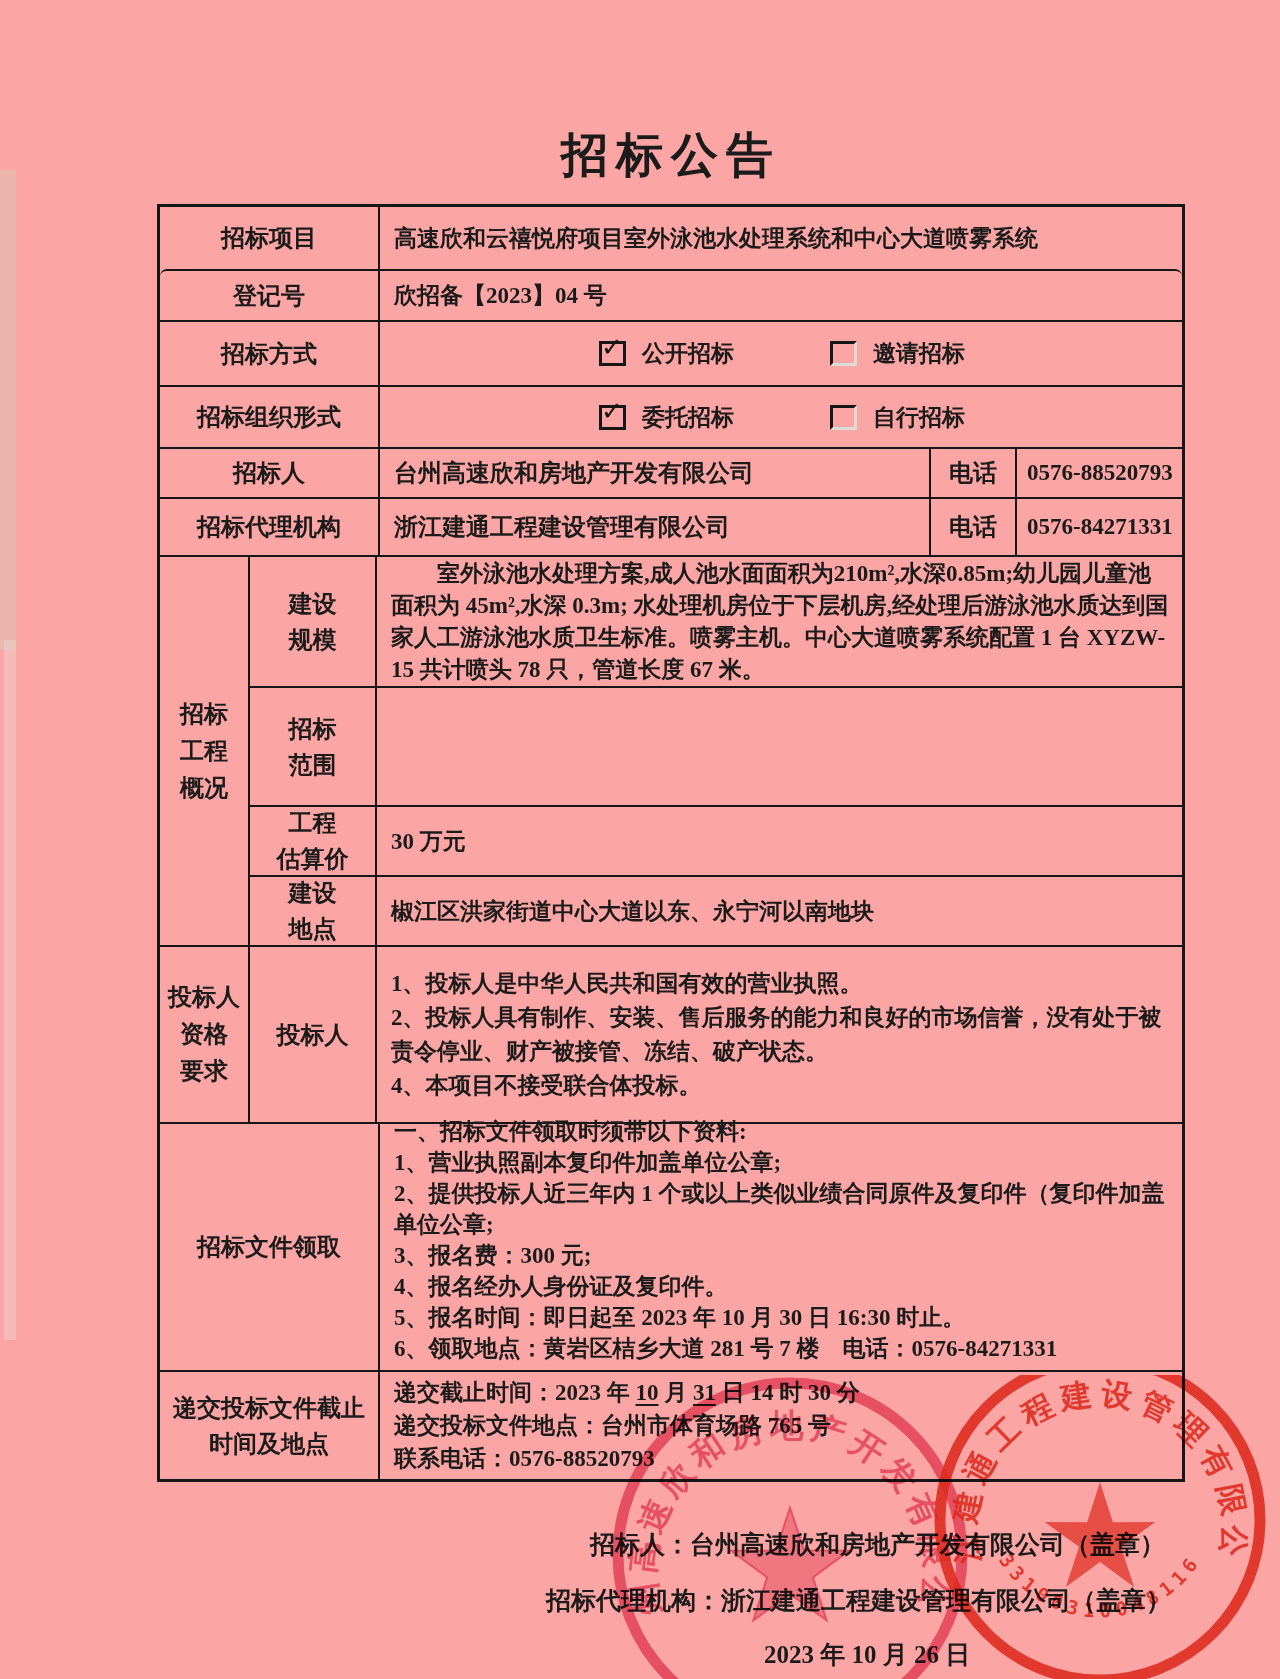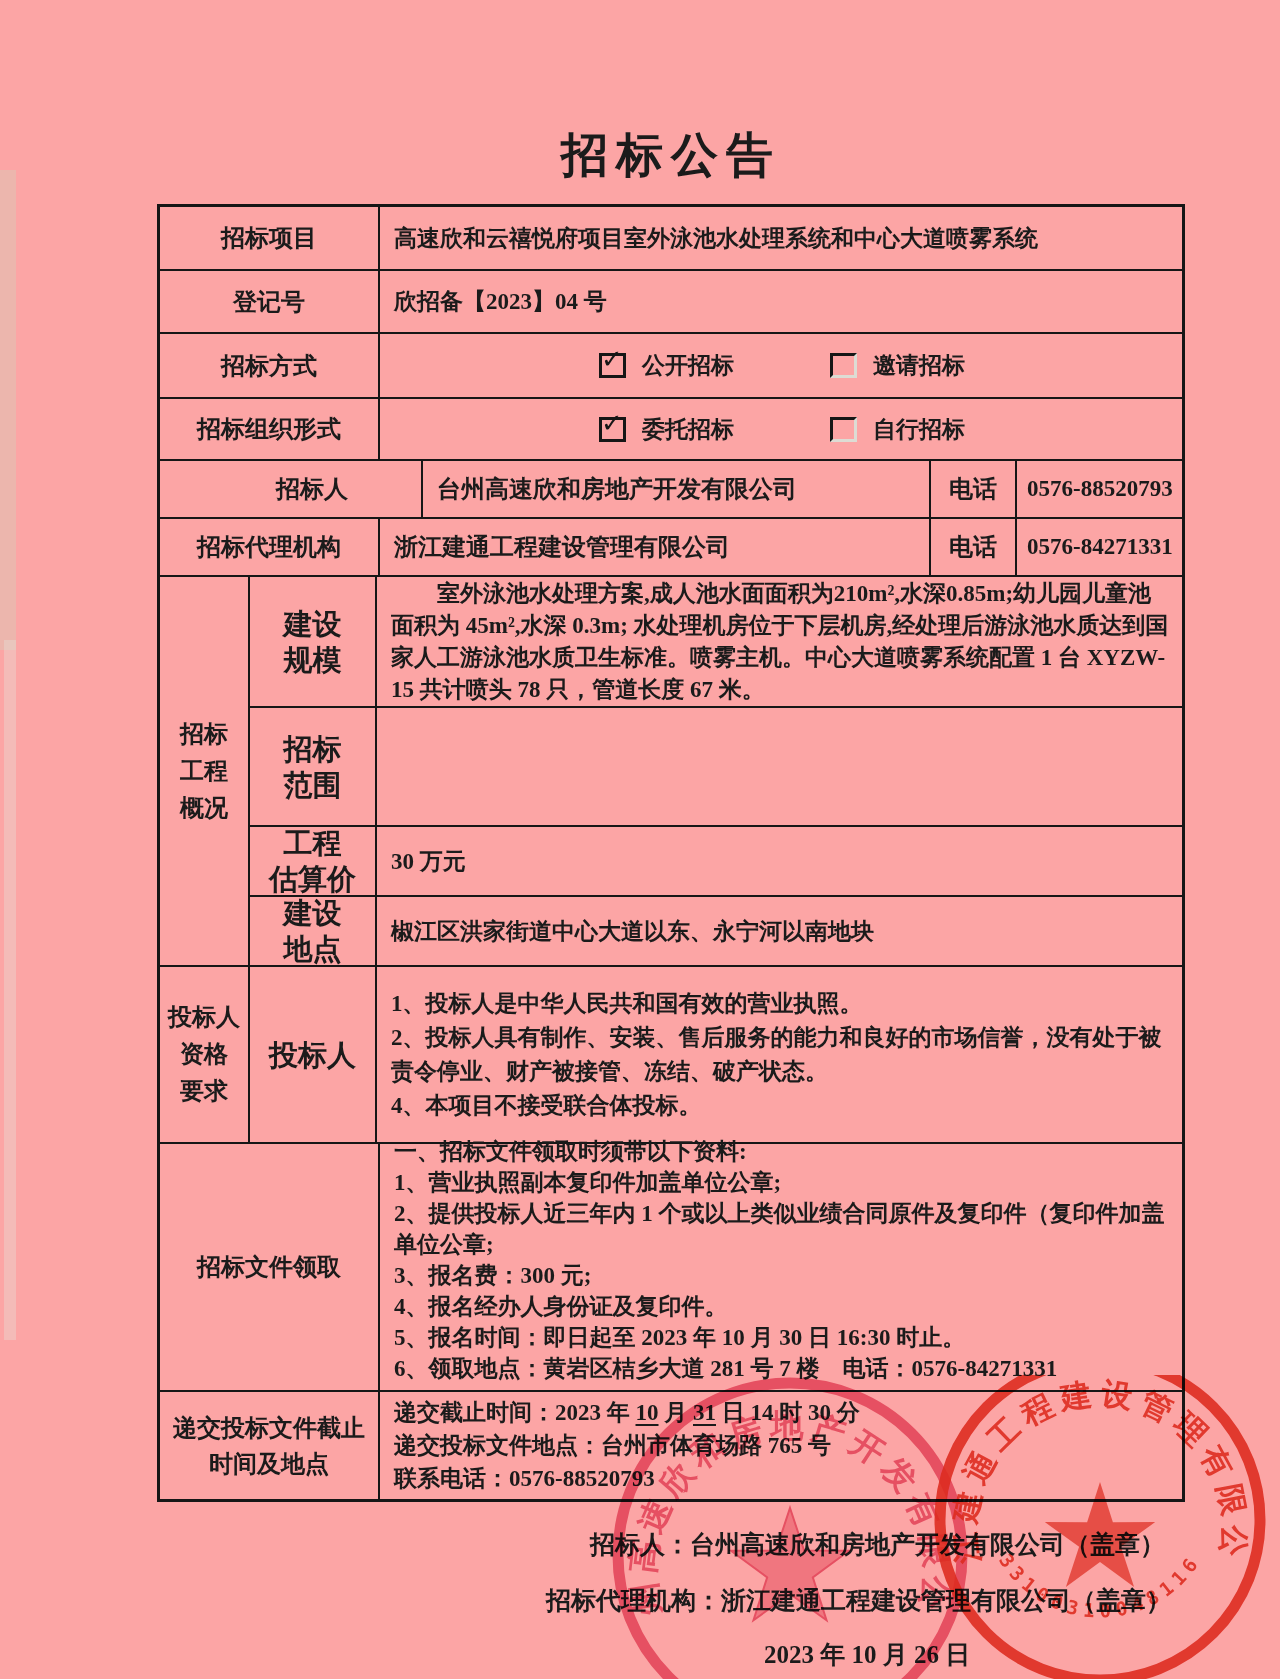--- a/index.html
+++ b/index.html
@@ -13,21 +13,21 @@
   .trow{display:flex;box-sizing:border-box;border-top:2.5px solid #161616;}
   .trow:first-child{border-top:none;}
   .lbl{width:220px;flex:0 0 220px;border-right:2.5px solid #161616;box-sizing:border-box;
        display:flex;align-items:center;justify-content:center;text-align:center;
        font-weight:bold;font-size:24px;white-space:pre-line;line-height:36px;}
   .outer-lbl{width:90px;flex:0 0 90px;border-right:2.5px solid #161616;box-sizing:border-box;
        display:flex;align-items:center;justify-content:center;text-align:center;
        font-weight:bold;font-size:24px;white-space:pre-line;line-height:37px;}
   .inner-lbl{width:127px;flex:0 0 127px;border-right:2.5px solid #161616;box-sizing:border-box;
        display:flex;align-items:center;justify-content:center;text-align:center;
-       font-weight:bold;font-size:29px;white-space:pre-line;line-height:36px;}
+       font-weight:bold;font-size:24px;white-space:pre-line;line-height:36px;}
   .content{flex:1;box-sizing:border-box;font-size:23px;font-weight:600;
        padding:6px 12px 6px 14px;display:flex;flex-direction:column;justify-content:center;}
   .content p{margin:0;}
   .sub-col{flex:1;display:flex;flex-direction:column;}
   .sub-row{display:flex;box-sizing:border-box;border-top:2.5px solid #161616;}
   .sub-row:first-child{border-top:none;}
   .val-cell{flex:1;display:flex;align-items:center;padding-left:14px;font-size:24px;font-weight:600;box-sizing:border-box;}
   .tel-lbl{width:88px;flex:0 0 88px;border-left:2.5px solid #161616;border-right:2.5px solid #161616;
        box-sizing:border-box;display:flex;align-items:center;justify-content:center;
        font-size:24px;font-weight:600;}
@@ -62,21 +62,21 @@
 
   <div class="tbl">
 
     <div class="trow" style="height:62px;">
       <div class="lbl">招标项目</div>
       <div class="content" style="justify-content:center;">
           <p>高速欣和云禧悦府项目室外泳池水处理系统和中心大道喷雾系统</p>
         </div>
     </div>
 
-    <div class="trow" style="height:63px;">
+    <div class="trow" style="height:51px;border-radius:7px;">
       <div class="lbl">登记号</div>
       <div class="content" style="justify-content:center;">
           <p>欣招备【2023】04 号</p>
         </div>
     </div>
 
     <div class="trow" style="height:65px;">
       <div class="lbl">招标方式</div>
       <div class="content cb-row" style="flex-direction:row;align-items:center;">
         <div class="cb-group">
@@ -101,21 +101,21 @@
             </span>
           <span>委托招标</span>
         </div>
         <div class="cb-group" style="margin-left:96px;">
           <span class="cbox empty"></span>
           <span>自行招标</span>
         </div>
       </div>
     </div>
 
-    <div class="trow" style="height:58px;padding-left:43px;">
+    <div class="trow" style="height:50px;">
       <div class="lbl">招标人</div>
       <div class="val-cell">台州高速欣和房地产开发有限公司</div>
       <div class="tel-lbl">电话</div>
       <div class="tel-val">0576-88520793</div>
     </div>
 
     <div class="trow" style="height:58px;">
       <div class="lbl">招标代理机构</div>
       <div class="val-cell">浙江建通工程建设管理有限公司</div>
       <div class="tel-lbl">电话</div>

